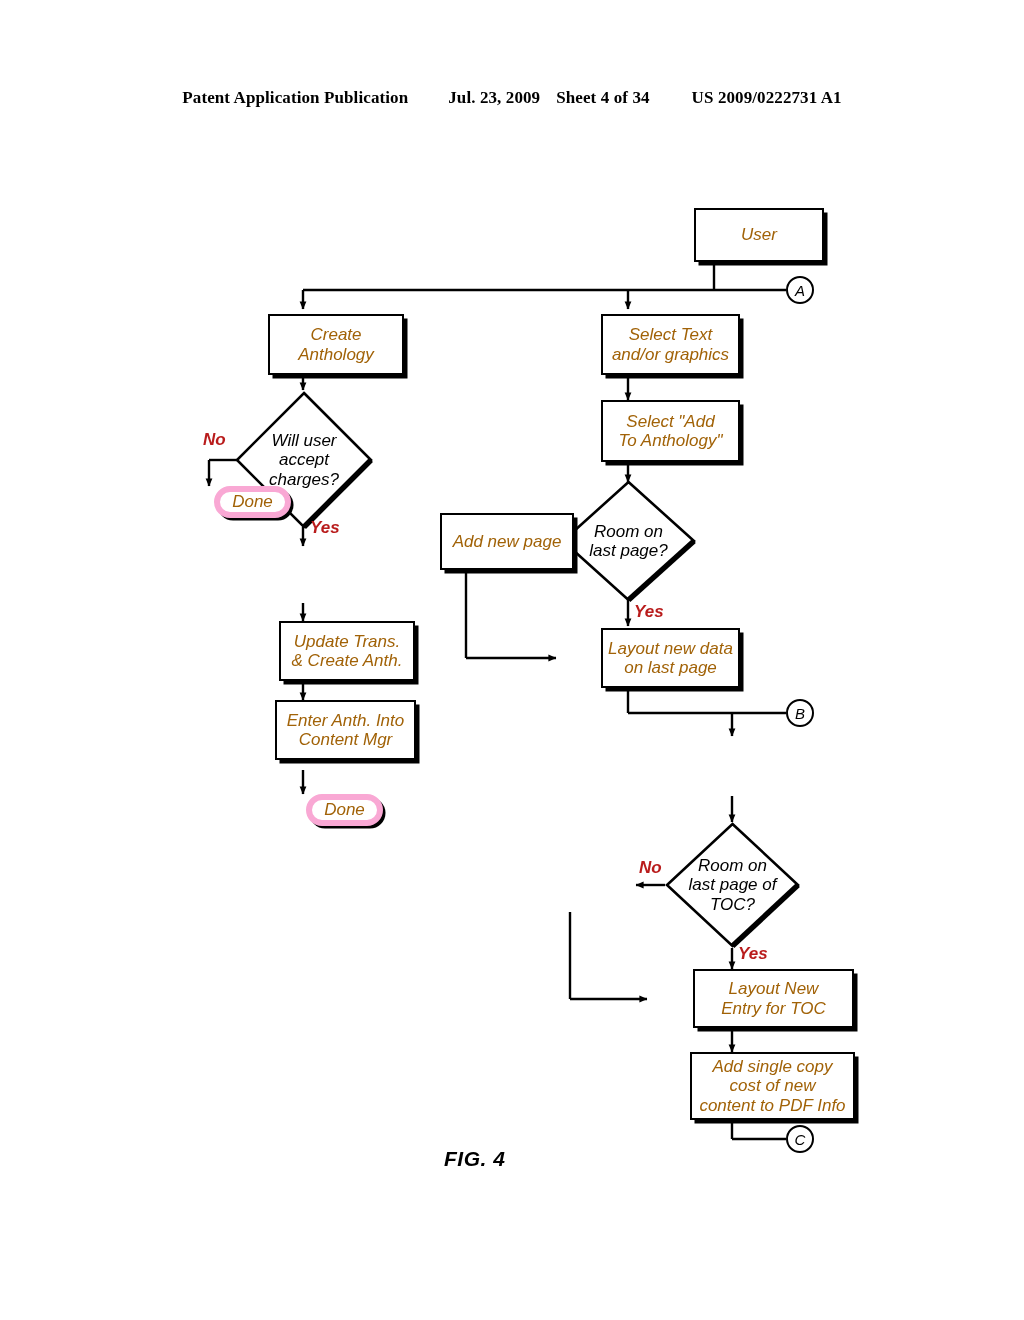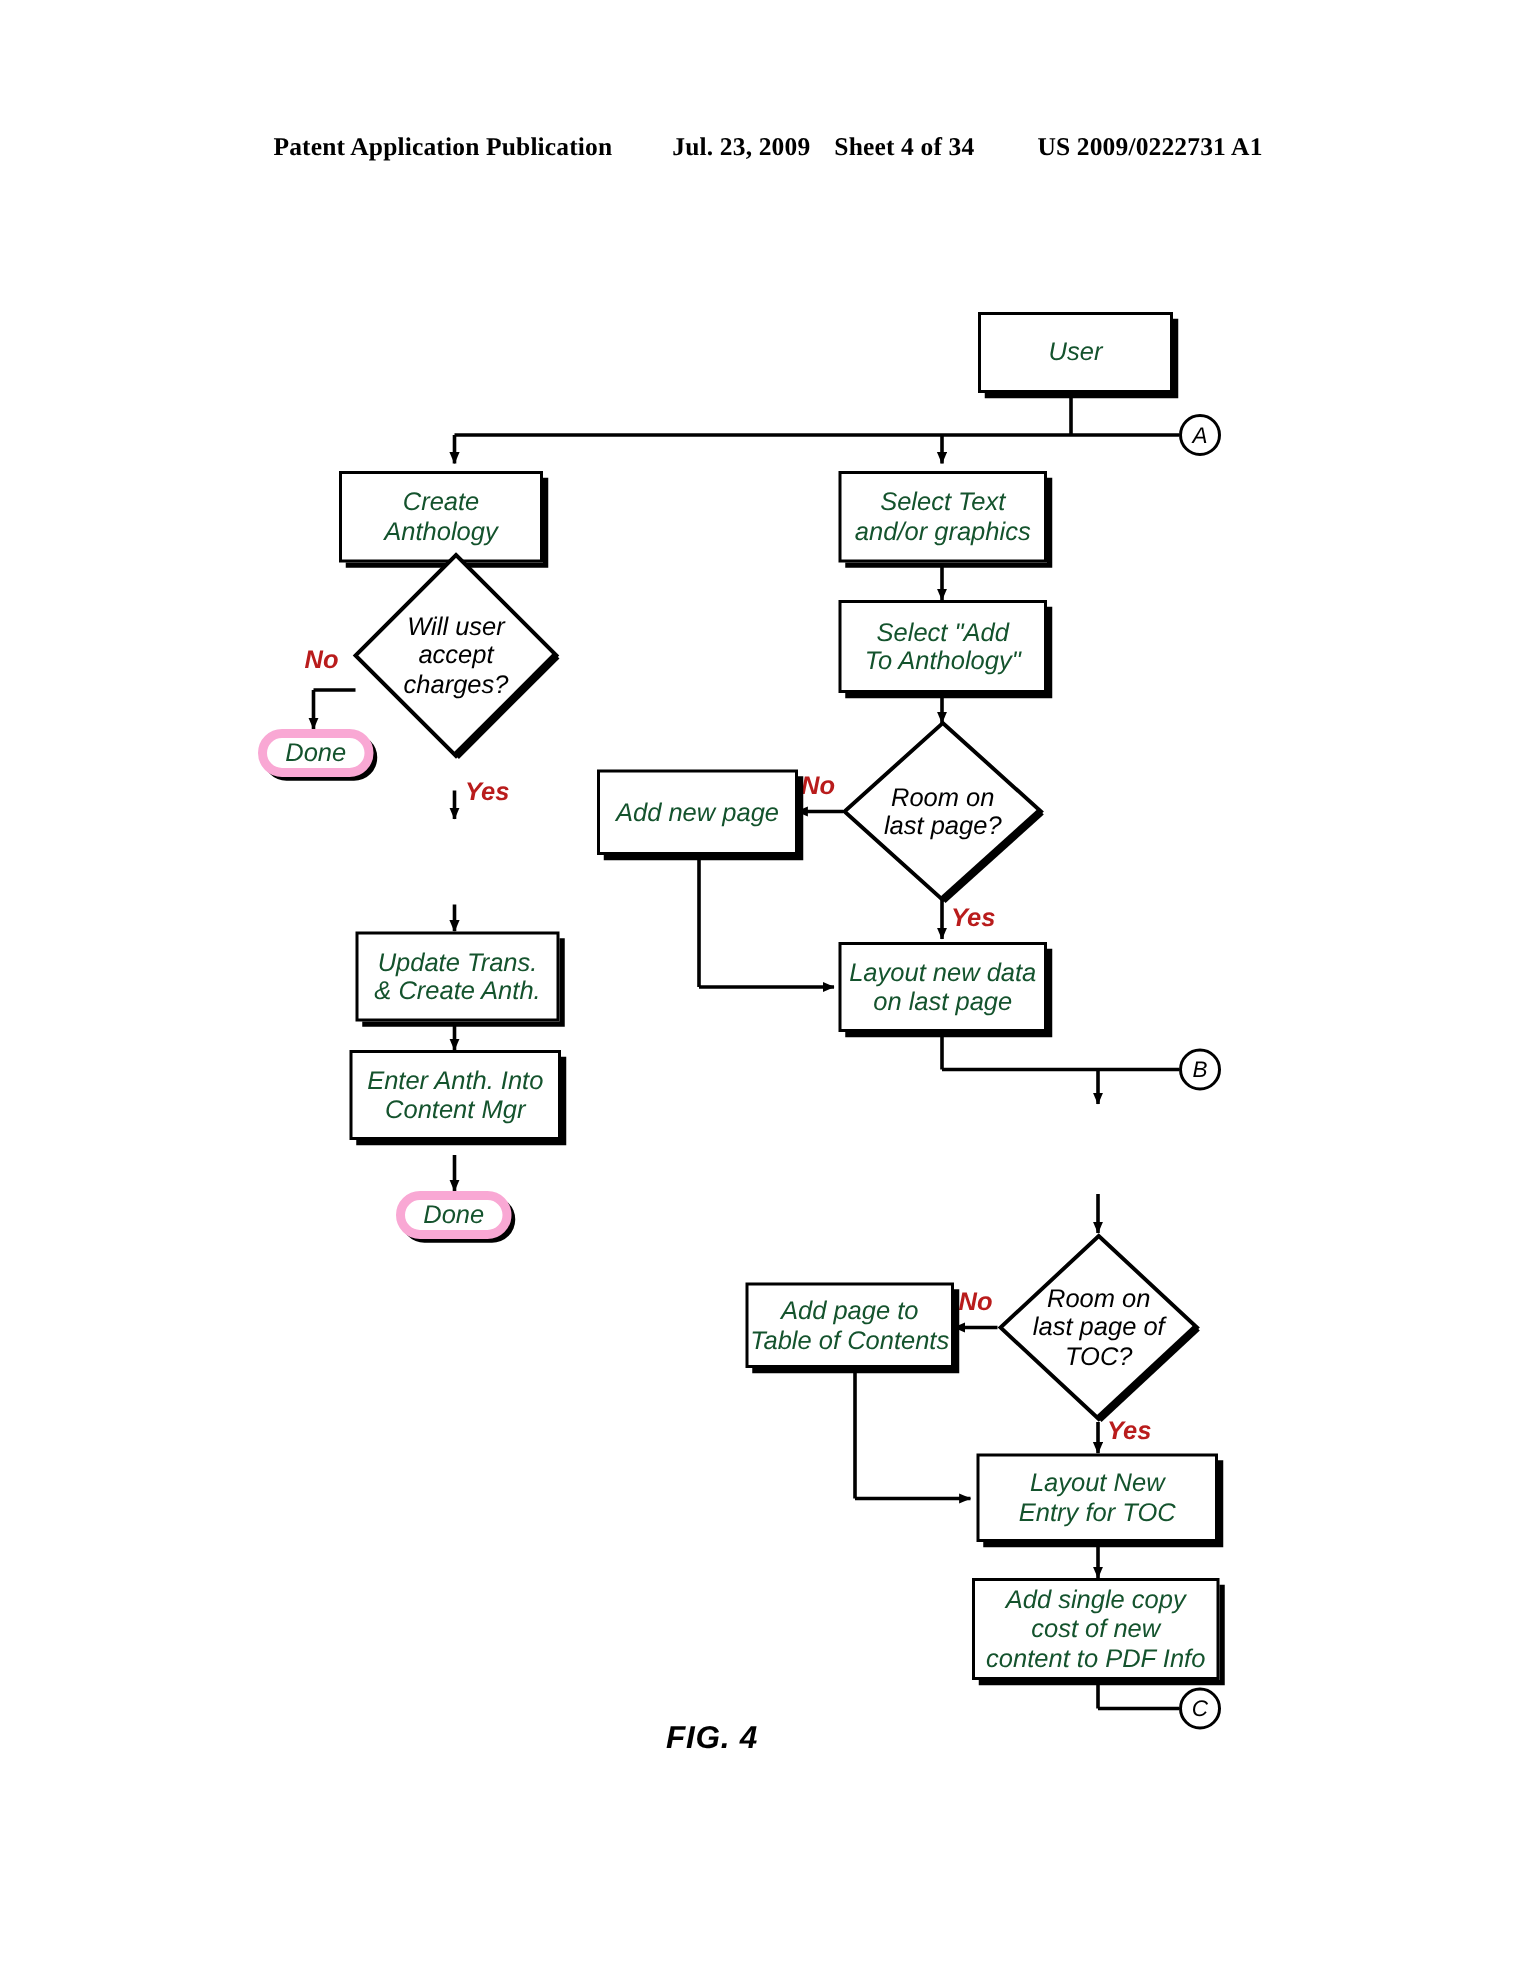--- a/index.html
+++ b/index.html
@@ -61,22 +61,23 @@
     position: absolute;
     box-sizing: border-box;
     display: flex;
     align-items: center;
     justify-content: center;
     text-align: center;
     font-family: "Liberation Sans", sans-serif;
     font-style: italic;
     font-size: 17px;
     line-height: 1.14;
-    color: #14532d;
+    color: #a16207;
     background: #fff;
+    margin-left: 42px;
   }
   .rect {
     border: 2.5px solid #000;
     box-shadow: 4px 4px 0 -0.5px #000;
   }
   .term {
     border: 6px solid #f9a8d4;
     border-radius: 999px;
     box-shadow: 3px 3px 0 -0.5px #000;
     font-size: 17px;
@@ -225,21 +226,21 @@
     </div>
 
     <div class="conn-circle" style="left:786px; top:276px;">
       <span>A</span>
     </div>
 
     <div class="node rect" style="left:226px; top:314px; width:136px; height:61px;">
       <span>Create<br>Anthology</span>
     </div>
 
-    <div class="diamond-wrap" style="left:233px; top:366px; width:142px; height:142px;text-decoration:underline;">
+    <div class="diamond-wrap" style="left:233px; top:389px; width:142px; height:142px;text-decoration:underline;">
       <svg class="diamond-shape" viewBox="0 0 142 142">
         <polygon points="71,4 138,71 71,138 4,71" fill="#fff" stroke="#000" stroke-width="2.6"></polygon>
         <path d="M71,138 L138,71" fill="none" stroke="#000" stroke-width="5.5"></path>
       </svg>
       <div class="diamond-text">Will user<br>accept<br>charges?</div>
     </div>
 
     <div class="edge-label" style="left:203px; top:430px;">No</div>
 
     <div class="node term" style="left:172px; top:486px; width:77px; height:32px;">
@@ -297,23 +298,20 @@
     <div class="diamond-wrap" style="left:663px; top:820px; width:139px; height:130px;">
       <svg class="diamond-shape" viewBox="0 0 139 130">
         <polygon points="69.5,4 135,65 69.5,126 4,65" fill="#fff" stroke="#000" stroke-width="2.6"></polygon>
         <path d="M69.5,126 L135,65" fill="none" stroke="#000" stroke-width="5.5"></path>
       </svg>
       <div class="diamond-text">Room on<br>last page of<br>TOC?</div>
     </div>
 
     <div class="edge-label" style="left:639px; top:858px;">No</div>
 
-    <div class="node rect" style="left:497px; top:855px; width:139px; height:57px;">
-      <span>Add page to<br>Table of Contents</span>
-    </div>
 
     <div class="edge-label" style="left:738px; top:944px;">Yes</div>
 
     <div class="node rect" style="left:651px; top:969px; width:161px; height:59px;">
       <span>Layout New<br>Entry for TOC</span>
     </div>
 
     <div class="node rect" style="left:648px; top:1052px; width:165px; height:68px;text-align:center;">
       <span>Add single copy<br>cost of new<br>content to PDF Info</span>
     </div>

